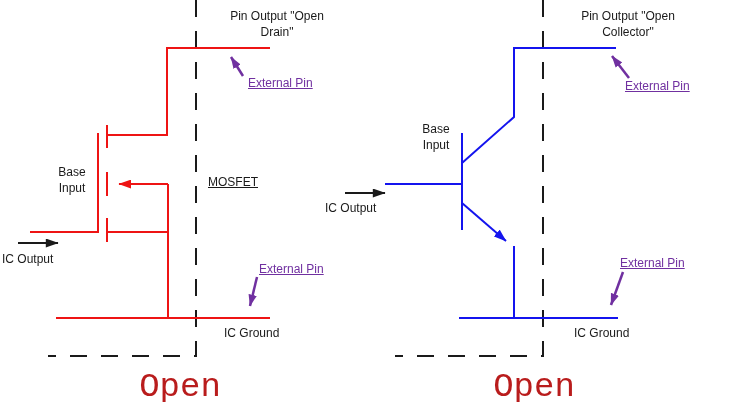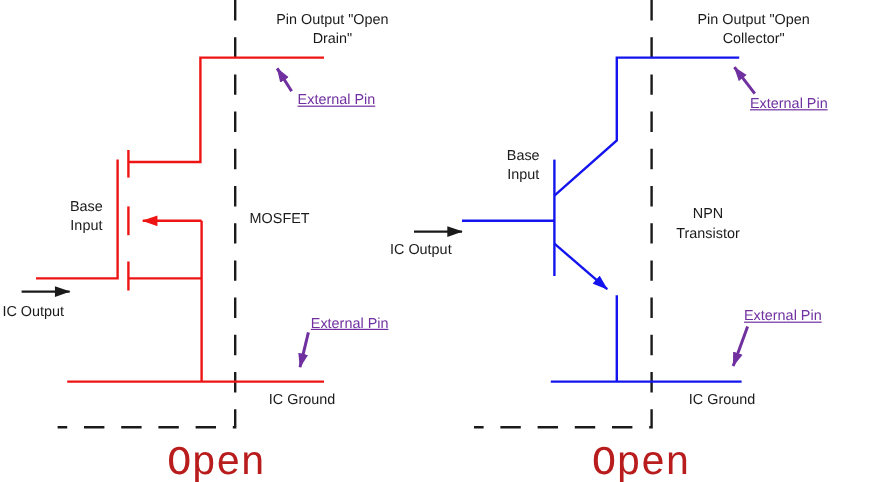--- a/index.html
+++ b/index.html
@@ -70,28 +70,27 @@
 
     <line x1="243" y1="76" x2="231" y2="57" class="stroke-purple" marker-end="url(#arr-purple)"></line>
     <line x1="257" y1="277" x2="250" y2="306" class="stroke-purple" marker-end="url(#arr-purple)"></line>
     <line x1="629" y1="78" x2="612" y2="56" class="stroke-purple" marker-end="url(#arr-purple)"></line>
     <line x1="623" y1="272" x2="611" y2="305" class="stroke-purple" marker-end="url(#arr-purple)"></line>
   </svg>
 
   <div class="lbl center" style="left:216px;top:8px;width:122px;">Pin Output "Open Drain"</div>
   <div class="lbl purple" style="left:248px;top:75px;">External Pin</div>
   <div class="lbl center" style="left:44px;top:164px;width:56px;">Base Input</div>
-  <div class="lbl" style="left:208px;top:174px;">MOSFET</div>
+  <div class="lbl" style="left:208px;top:174px;text-decoration:underline;">MOSFET</div>
   <div class="lbl" style="left:2px;top:251px;">IC Output</div>
   <div class="lbl purple" style="left:259px;top:261px;">External Pin</div>
   <div class="lbl" style="left:224px;top:325px;">IC Ground</div>
   <div class="lbl title center" style="left:105px;top:369px;width:150px;">Open Drain</div>
 
   <div class="lbl center" style="left:565px;top:8px;width:126px;">Pin Output "Open Collector"</div>
   <div class="lbl purple" style="left:625px;top:78px;">External Pin</div>
   <div class="lbl center" style="left:408px;top:121px;width:56px;">Base Input</div>
-  <div class="lbl center" style="left:550px;top:170px;width:80px;">NPN Transistor</div>
   <div class="lbl" style="left:325px;top:200px;">IC Output</div>
   <div class="lbl purple" style="left:620px;top:255px;">External Pin</div>
   <div class="lbl" style="left:574px;top:325px;">IC Ground</div>
   <div class="lbl title center" style="left:436px;top:369px;width:196px;">Open Collector</div>
 
 </div>
 
 </body></html>

